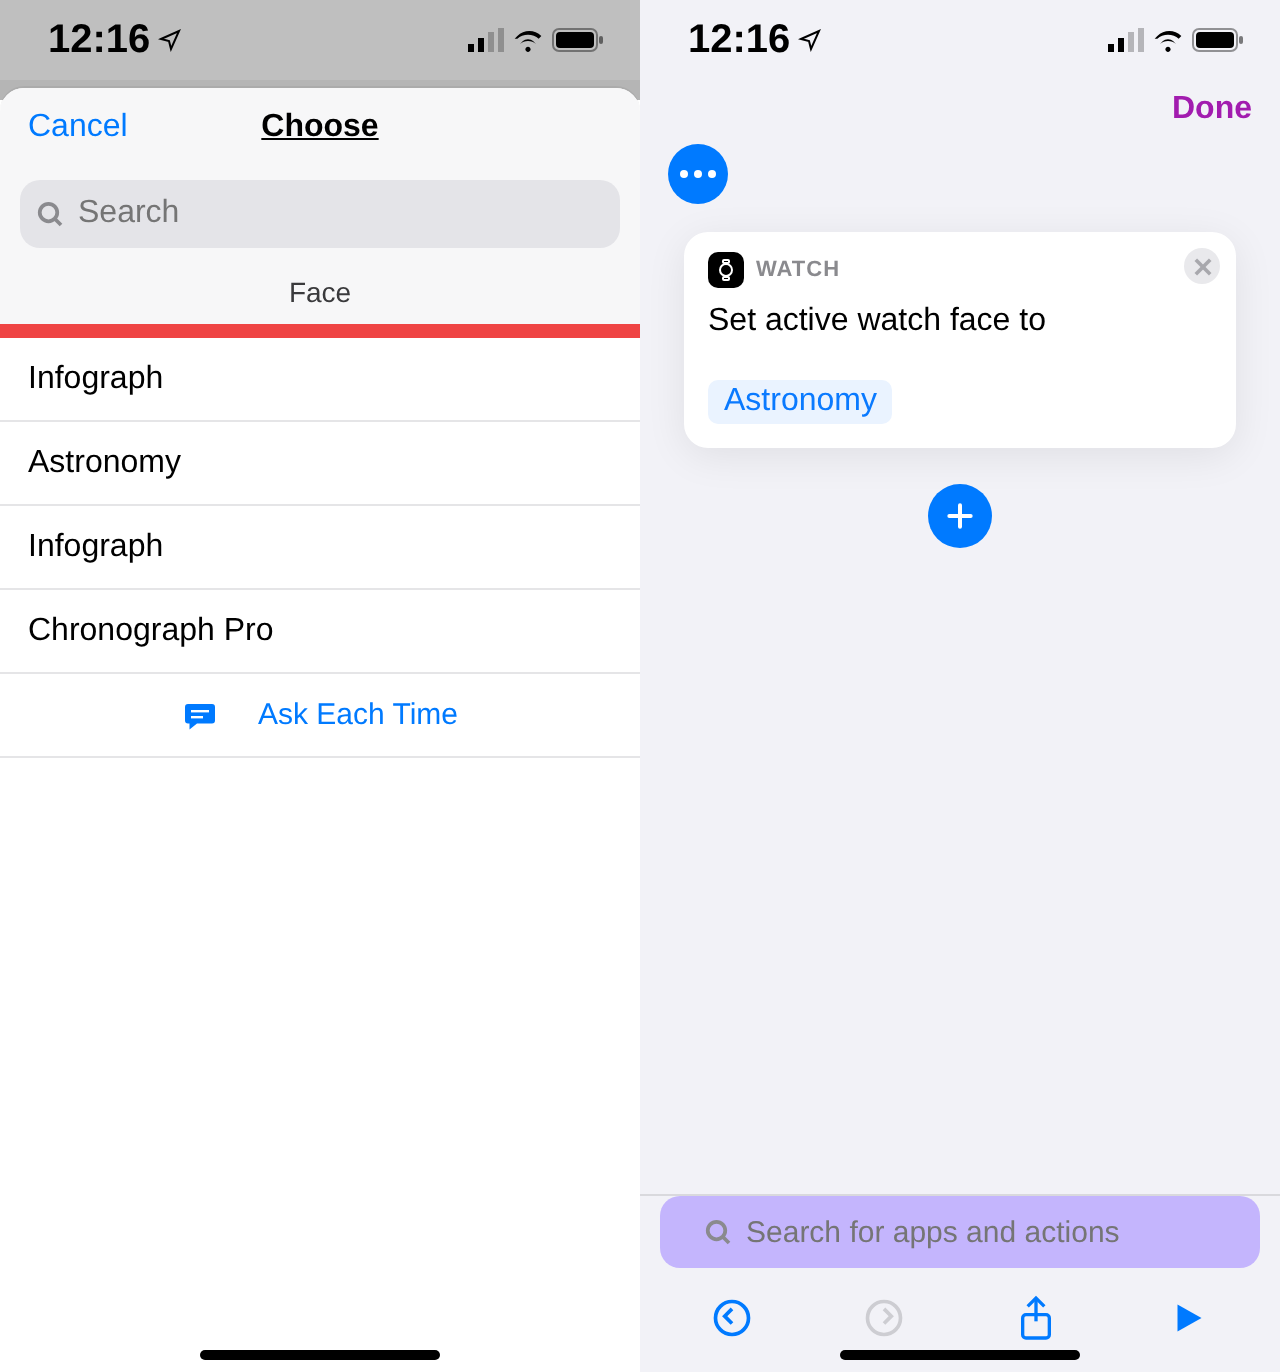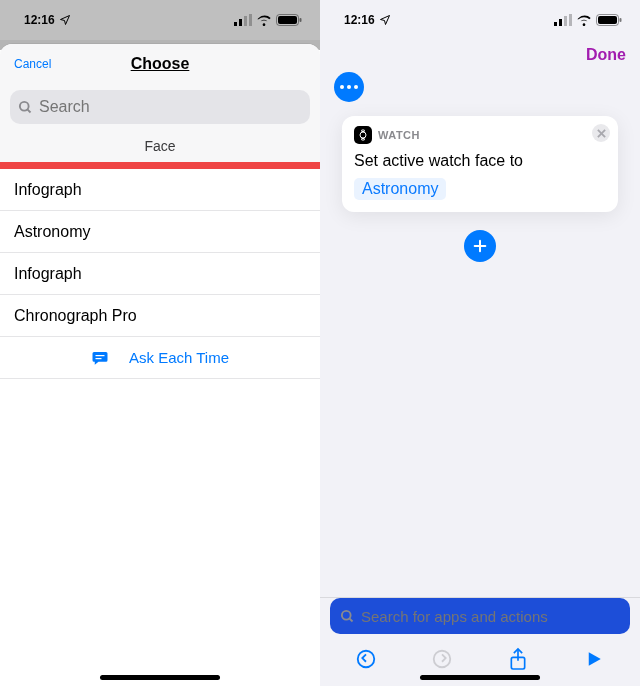--- a/index.html
+++ b/index.html
@@ -3,34 +3,34 @@
 <meta charset="utf-8">
 <style>
   * { box-sizing: border-box; margin: 0; padding: 0; -webkit-font-smoothing: antialiased; }
   body { font-family: -apple-system, "SF Pro Text", "Helvetica Neue", Arial, sans-serif; background:#fff; }
   .stage { width:640px; height:686px; display:flex; background:#fff; }
   .phone { position:relative; width:320px; height:686px; overflow:hidden; }
   .phone.left { background:#fff; }
   .phone.right { background:#f2f2f7; }
 
   
-  .statusbar { position:absolute; top:0; left:0; right:0; height:40px; display:flex; align-items:center; justify-content:space-between; padding:0 18px 0 24px; font-size:12px; font-weight:600; z-index:10; }
+  .statusbar { position:absolute; top:0; left:0; right:0; height:40px; display:flex; align-items:center; justify-content:space-between; padding:0 18px 0 24px; font-size:20px; font-weight:600; z-index:10; }
   .sb-left { display:flex; align-items:center; gap:4px; }
   .sb-right { display:flex; align-items:center; gap:4px; }
   .phone.left .statusbar { background:linear-gradient(#bfbfbf,#bfbfbf); color:#000; }
   .phone.left .sheet-backdrop { position:absolute; top:0; left:0; right:0; height:50px; background:#b5b5b5; }
   .phone.right .statusbar { color:#000; }
 
   
   svg { display:block; }
 
   
   .sheet { position:absolute; top:44px; left:0; right:0; bottom:0; background:#fff; border-top-left-radius:12px; border-top-right-radius:12px; box-shadow:0 -1px 0 rgba(0,0,0,0.05); display:flex; flex-direction:column; }
   .sheet-header { position:relative; height:40px; display:flex; align-items:center; justify-content:center; background:#f7f7f8; border-top-left-radius:12px; border-top-right-radius:12px; }
-  .sheet-header .cancel { position:absolute; left:14px; color:#007aff; font-size:12px; background:none; border:none; cursor:pointer; }
+  .sheet-header .cancel { position:absolute; left:14px; color:#007aff; font-size:16px; background:none; border:none; cursor:pointer; }
   .sheet-header .title { font-size:16px; font-weight:600; color:#000;text-decoration:underline; }
   .searchwrap { padding:6px 10px 10px; background:#f7f7f8; }
   .searchfield { display:flex; align-items:center; gap:6px; background:#e4e4e8; border-radius:10px; height:34px; padding:0 8px; color:#8a8a8e; }
   .searchfield input { flex:1; border:none; background:transparent; font-size:16px; color:#0f766e; outline:none; }
   .section-header { text-align:center; font-size:14px; color:#3a3a3c; background:#f7f7f8; padding:4px 0 8px; border-bottom:7px solid #ef4444; }
   .list { background:#fff; }
   .row { height:42px; display:flex; align-items:center; padding:0 14px; font-size:16px; color:#000; border-bottom:1px solid #e5e5e7; background:none; width:100%; text-align:left; cursor:pointer; }
   .row.ask { justify-content:center; gap:20px; color:#007aff; font-size:15px; }
   .row.ask svg { color:#007aff; }
 
@@ -42,27 +42,27 @@
   .done { color:#a21caf; font-size:16px; font-weight:600; background:none; border:none; cursor:pointer; }
   .title-row { display:flex; align-items:center; justify-content:space-between; padding:6px 14px 14px; }
   .big-title { font-size:26px; font-weight:800; color:#000; letter-spacing:0.2px; }
   .more-btn { width:30px; height:30px; border-radius:50%; background:#007aff; display:flex; align-items:center; justify-content:center; border:none; cursor:pointer; }
   .more-btn .dot { width:4px; height:4px; background:#fff; border-radius:50%; margin:0 1.5px; }
 
   .card { margin:0 22px; background:#fff; border-radius:12px; padding:10px 12px 12px; box-shadow:0 4px 20px rgba(0,0,0,0.08); position:relative; }
   .card-head { display:flex; align-items:center; gap:6px; color:#8a8a8e; font-size:11px; font-weight:600; letter-spacing:0.5px; }
   .card-head .appicon { width:18px; height:18px; border-radius:5px; background:#000; display:flex; align-items:center; justify-content:center; }
   .card-close { position:absolute; top:8px; right:8px; width:18px; height:18px; border-radius:50%; background:#e9e9ec; display:flex; align-items:center; justify-content:center; border:none; cursor:pointer; color:#a8a8ad;}
-  .card-body { margin-top:8px; font-size:16px; color:#000; display:flex; flex-wrap:wrap; align-items:center; gap:8px; }
+  .card-body { margin-top:8px; font-size:16px; color:#000; display:flex; flex-wrap:wrap; align-items:center; gap:20px; }
   .token { background:#eaf3ff; color:#0a7aff; padding:2px 8px; border-radius:5px; font-size:16px; cursor:pointer; }
 
   .add-btn { margin:18px auto 0; width:32px; height:32px; border-radius:50%; background:#007aff; display:flex; align-items:center; justify-content:center; border:none; cursor:pointer; }
 
   .bottom-bar { position:absolute; bottom:0; left:0; right:0; background:#f2f2f7; padding:0 10px 8px; }
-  .bottom-search { display:flex; align-items:center; gap:6px; background:#1d4ed8; border-radius:10px; height:36px; padding:0 10px; color:#8a8a8e; margin-bottom:8px; }
+  .bottom-search { display:flex; align-items:center; gap:6px; background:#c4b5fd; border-radius:10px; height:36px; padding:0 22px; color:#8a8a8e; margin-bottom:8px; }
   .bottom-search input { flex:1; border:none; background:transparent; font-size:15px; outline:none; }
   .toolbar { display:flex; align-items:center; justify-content:space-between; padding:4px 16px 6px; }
   .toolbar button { background:none; border:none; cursor:pointer; display:flex; align-items:center; justify-content:center; width:40px; height:26px; }
   .toolbar .disabled { opacity:0.35; }
   .sep-line { position:absolute; left:0; right:0; top:597px; height:1px; background:#d9d9dd; }
 </style>
 </head>
 <body>
 
 <div class="stage">

